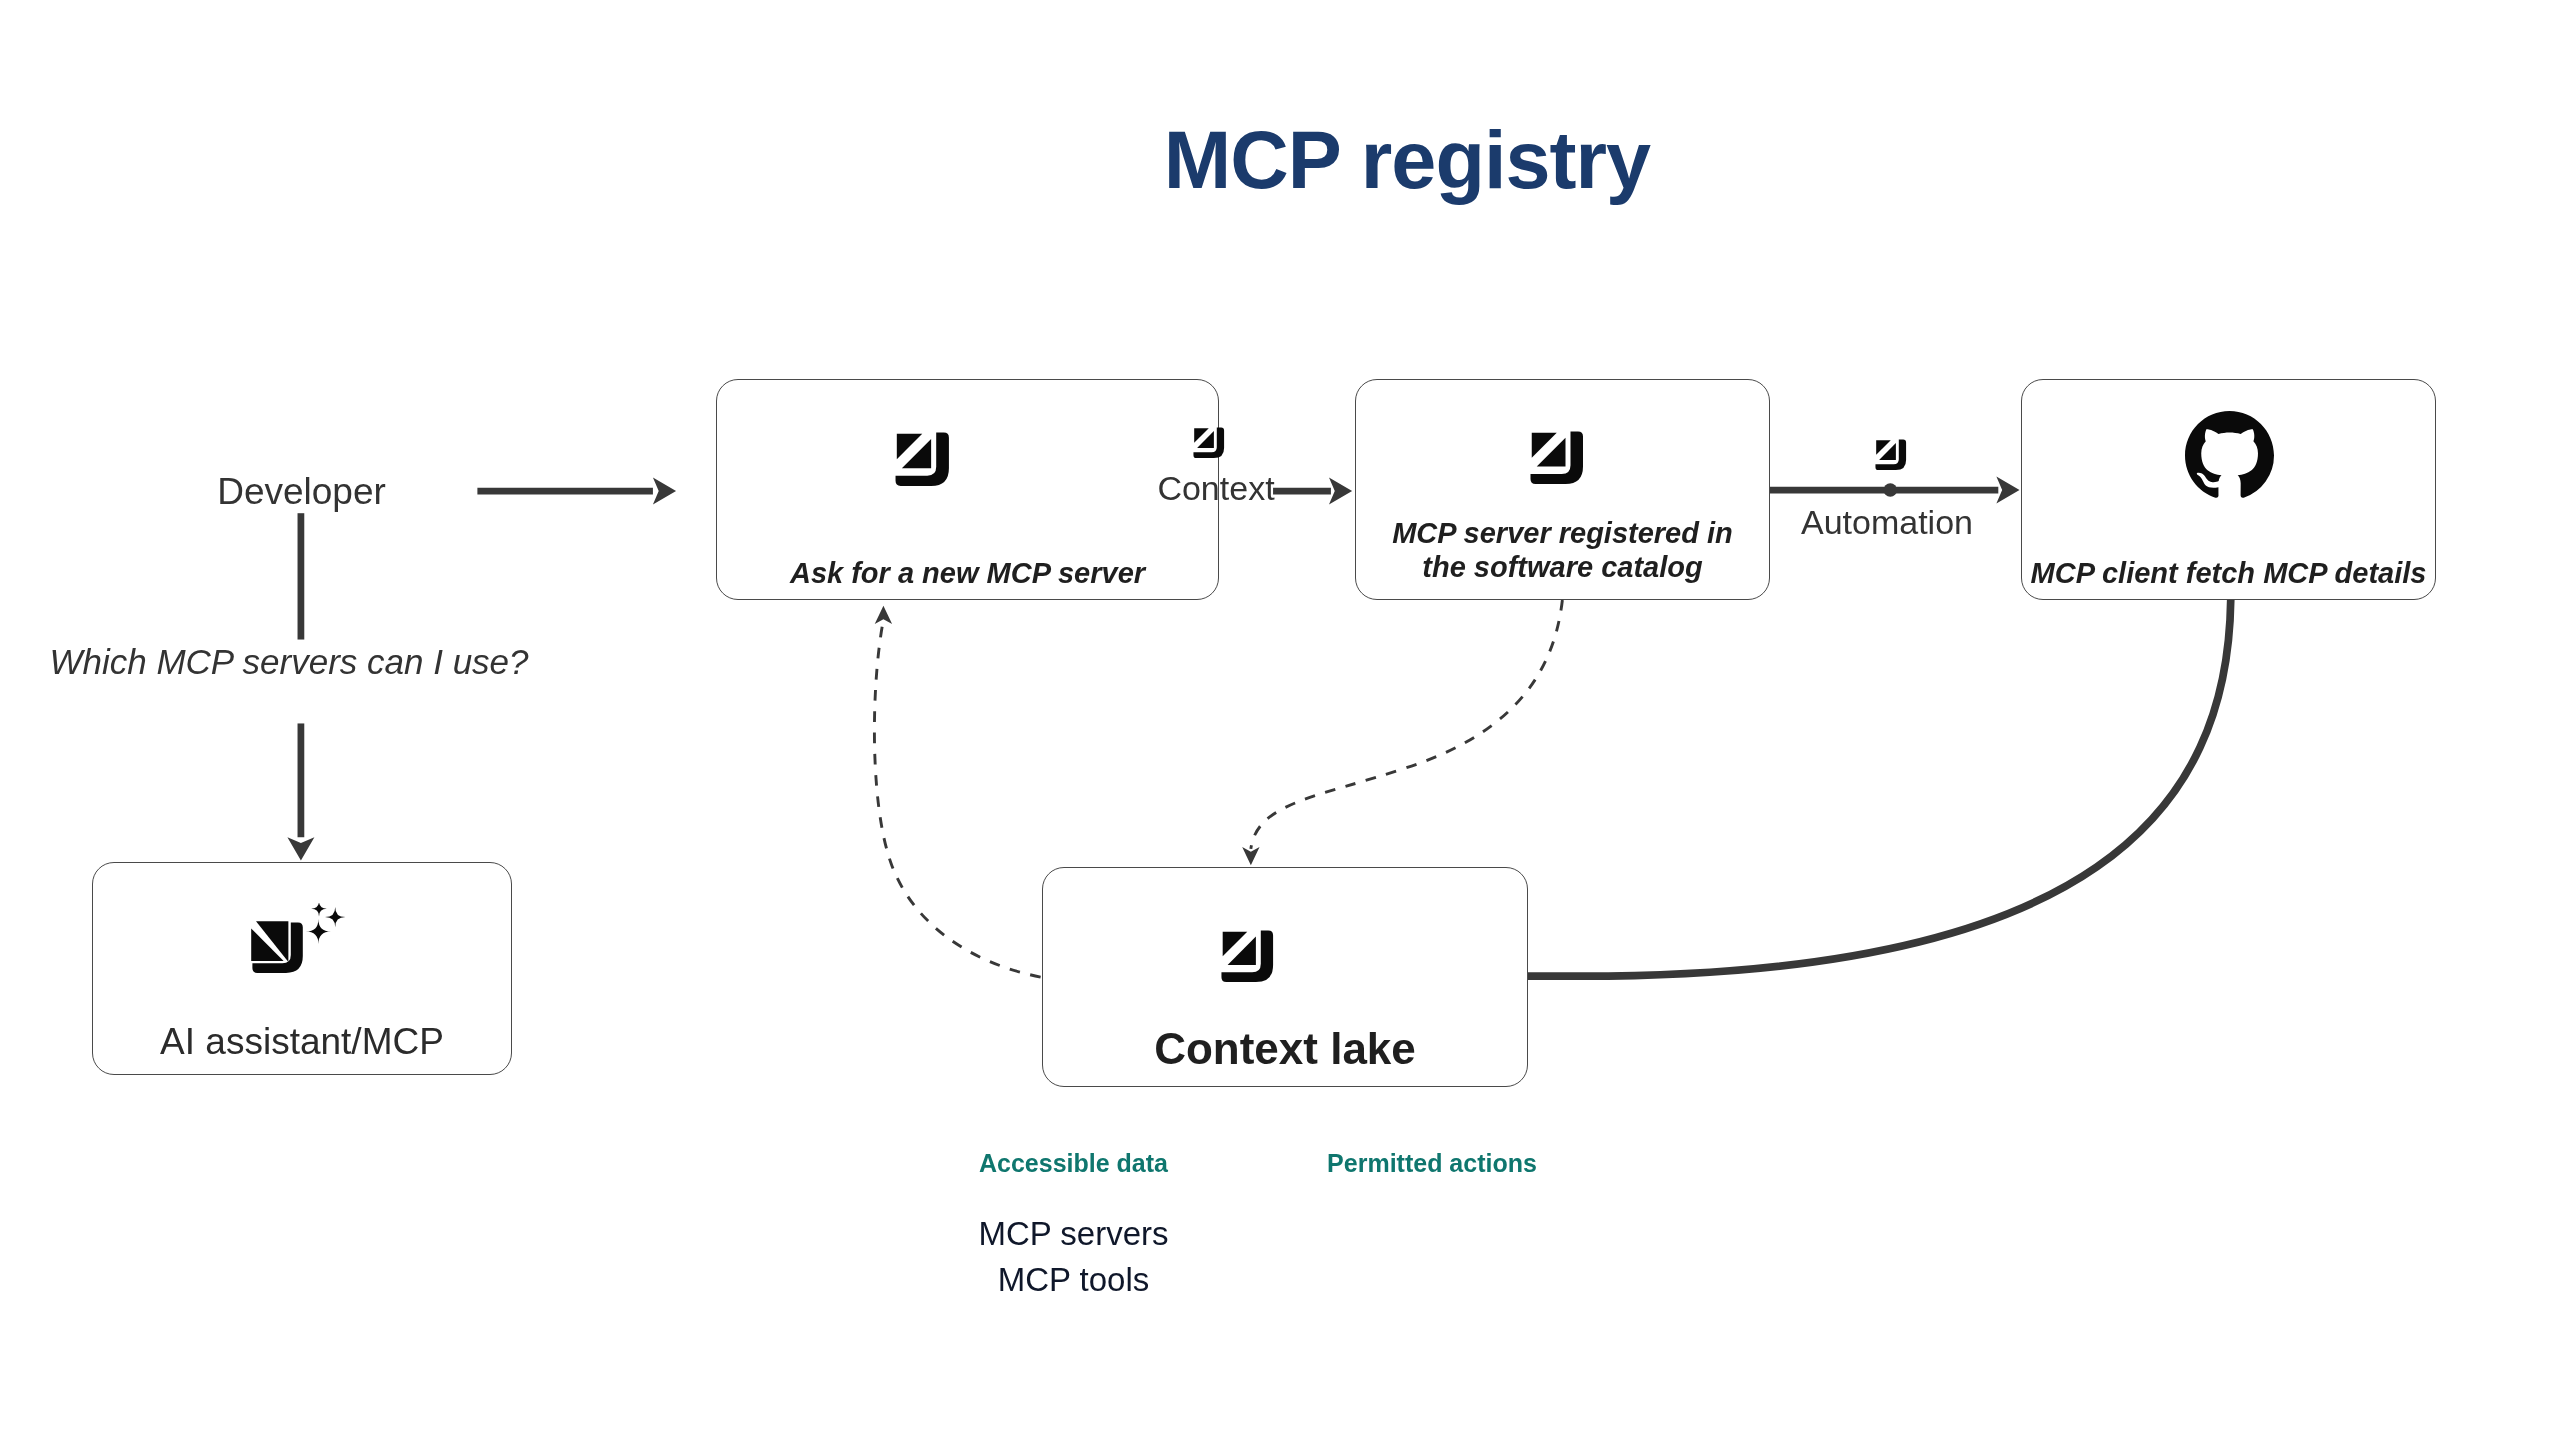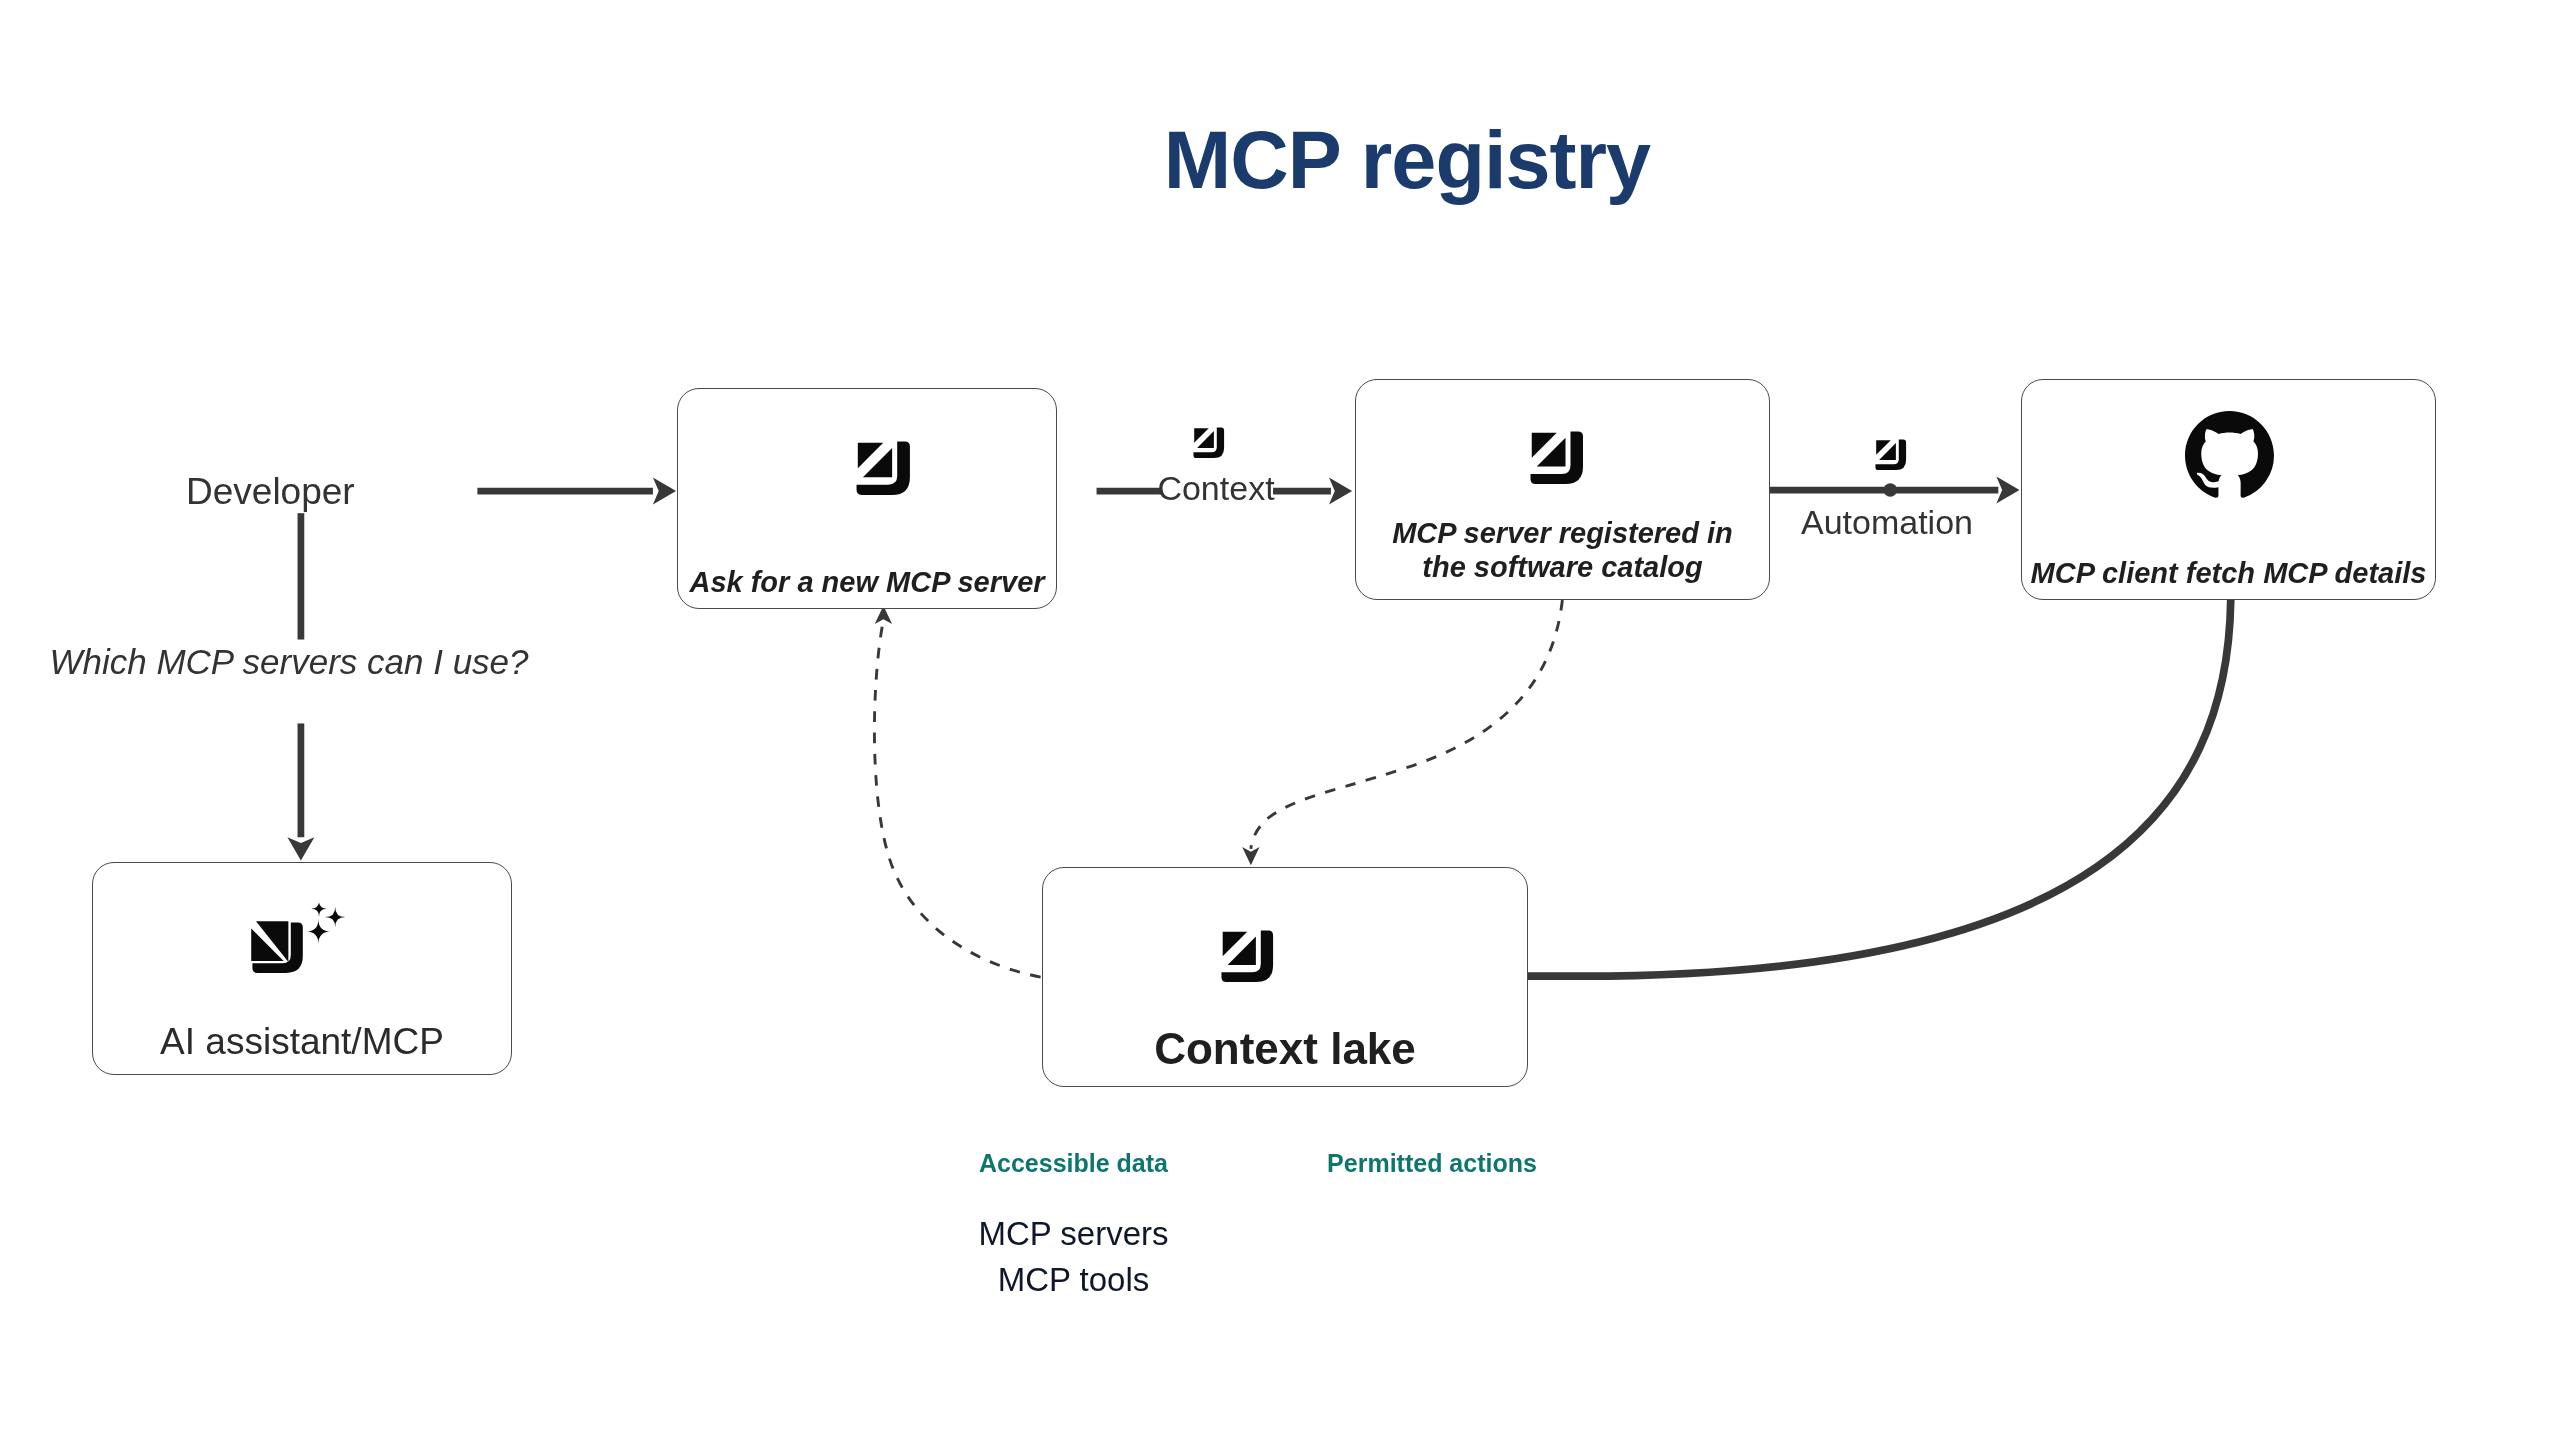--- a/index.html
+++ b/index.html
@@ -17,21 +17,21 @@
     background:#ffffff;border:1.9px solid #4a4a4a;border-radius:22px;box-sizing:border-box;
   }
   .node-caption{
     position:absolute;left:0;width:100%;text-align:center;
     font-weight:bold;font-style:italic;font-size:29px;line-height:35px;color:#1f1f1f;
   }
   .node-caption.wrap{left:5%;width:90%;}
   .caption-plain{font-style:normal;font-weight:normal;font-size:37px;line-height:42px;color:#2b2b2b;}
   .caption-big{font-style:normal;font-size:44px;line-height:50px;color:#1f1f1f;}
   .flow-label{font-size:34px;color:#333333;text-align:center;}
-  .dev-label{font-size:37px;color:#333333;}
+  .dev-label{font-size:37px;color:#333333;text-align:center;}
   .question-label{font-size:35px;font-style:italic;color:#333333;text-align:center;}
   .col{position:absolute;text-align:center;}
   .col-header{font-size:25px;font-weight:bold;color:#0f766e;line-height:39px;}
   .col-item{font-size:33px;color:#0f172a;line-height:39px;margin-top:6.8px;}
   .col-item.first{margin-top:31px;}
   .icon-svg{display:block;}
 </style>
 </head>
 <body>
 
@@ -66,21 +66,21 @@
       <path d="M1519 1012 L1546 996 L1538 1012 L1546 1028 Z"></path>
       <circle cx="1960" cy="508" r="7"></circle>
     </g>
   </svg>
 
   <div class="abs title" style="left:878px;top:114px;">MCP registry</div>
 
   <div class="abs dev-label" style="left:186px;top:471px;width:231px;">Developer</div>
   <div class="abs question-label" style="left:38px;top:642px;width:502px;">Which MCP servers can I use?</div>
 
-  <div class="abs node" style="left:677px;top:379px;width:380px;height:221px;margin-top:9px;">
+  <div class="abs node" style="left:716px;top:379px;width:503px;height:221px;">
     <svg class="abs icon-svg" style="left:176px;top:50px;" width="61" height="61" viewBox="0 0 96 96">
       <path d="M6 6 H46 L6 46 Z" fill="#0a0a0a"></path>
       <path d="M60 14 V60 H14 Z" fill="#0a0a0a"></path>
       <path d="M68 4 H80 Q88 4 88 12 V60 Q88 88 60 88 H12 Q4 88 4 80 V72 H54 Q68 72 68 58 Z" fill="#0a0a0a"></path>
     </svg>
     <div class="node-caption" style="top:176px;">Ask for a new MCP server</div>
   </div>
 
   <svg class="abs icon-svg" style="left:1192px;top:426px;" width="35" height="35" viewBox="0 0 96 96">
     <path d="M6 6 H46 L6 46 Z" fill="#0a0a0a"></path>

